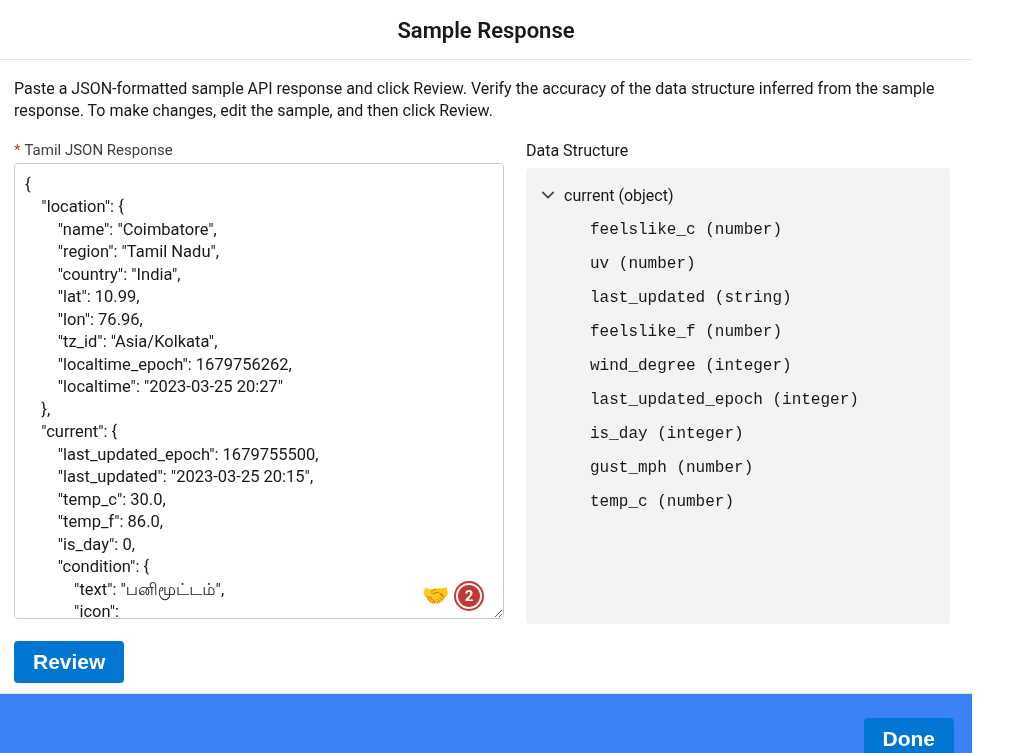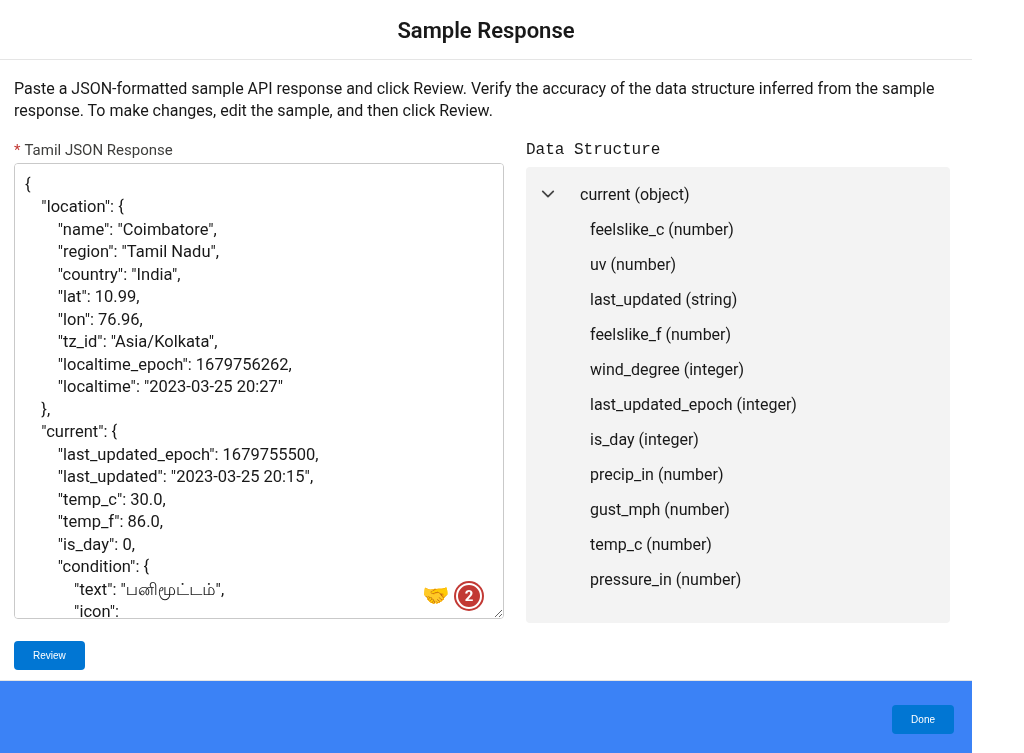--- a/index.html
+++ b/index.html
@@ -94,55 +94,55 @@
       font-size: 15px;
       display: flex; align-items: center; justify-content: center;
       border: 2px solid #fff;
       box-shadow: 0 0 0 2px #c23934;
     }
     .btn {
       display: inline-flex;
       align-items: center;
       justify-content: center;
       border-radius: 4px;
-      font-size: 10px;
+      font-size: 21px;
       cursor: pointer;
       border: 1px solid transparent;
       padding: 8px 18px;
+      font-weight: bold;
     }
     .btn-primary {
       background: #0176d3;
       color: #fff;
     }
     .review-row {
       margin-top: 18px;
     }
     .ds-label {
       font-size: 16px;
       color: #181818;
       margin-bottom: 8px;
-      font-family: Liberation Mono, monospace;
     }
     .tree-panel {
       background: #f3f3f3;
       border-radius: 4px;
       padding: 10px 8px 10px 8px;
       height: 456px;
       overflow: auto;
     }
     .tree-row {
       display: flex;
       align-items: center;
-      gap: 24px;
+      gap: 8px;
       padding: 8px 6px;
       font-size: 16px;
       color: #181818;
       cursor: default;
     }
-    .tree-row.child { padding-left: 56px; }
+    .tree-row.child { padding-left: 56px; font-family: Liberation Mono, monospace; }
     .chevron {
       width: 16px; height: 16px;
       display: inline-flex;
       align-items: center;
       justify-content: center;
     }
     .modal-footer {
       border-top: 1px solid #e5e5e5;
       background: #3b82f6;
       padding: 24px 18px;
@@ -229,30 +229,24 @@
               <div class="tree-row child">
                 <span>wind_degree (integer)</span>
               </div>
               <div class="tree-row child">
                 <span>last_updated_epoch (integer)</span>
               </div>
               <div class="tree-row child">
                 <span>is_day (integer)</span>
               </div>
               <div class="tree-row child">
-                <span>precip_in (number)</span>
-              </div>
-              <div class="tree-row child">
                 <span>gust_mph (number)</span>
               </div>
               <div class="tree-row child">
                 <span>temp_c (number)</span>
-              </div>
-              <div class="tree-row child">
-                <span>pressure_in (number)</span>
               </div>
             </div>
         </div>
       </div>
 
     </div>
   </div>
 
   <div class="modal-footer">
     <button class="btn btn-primary">Done</button>

